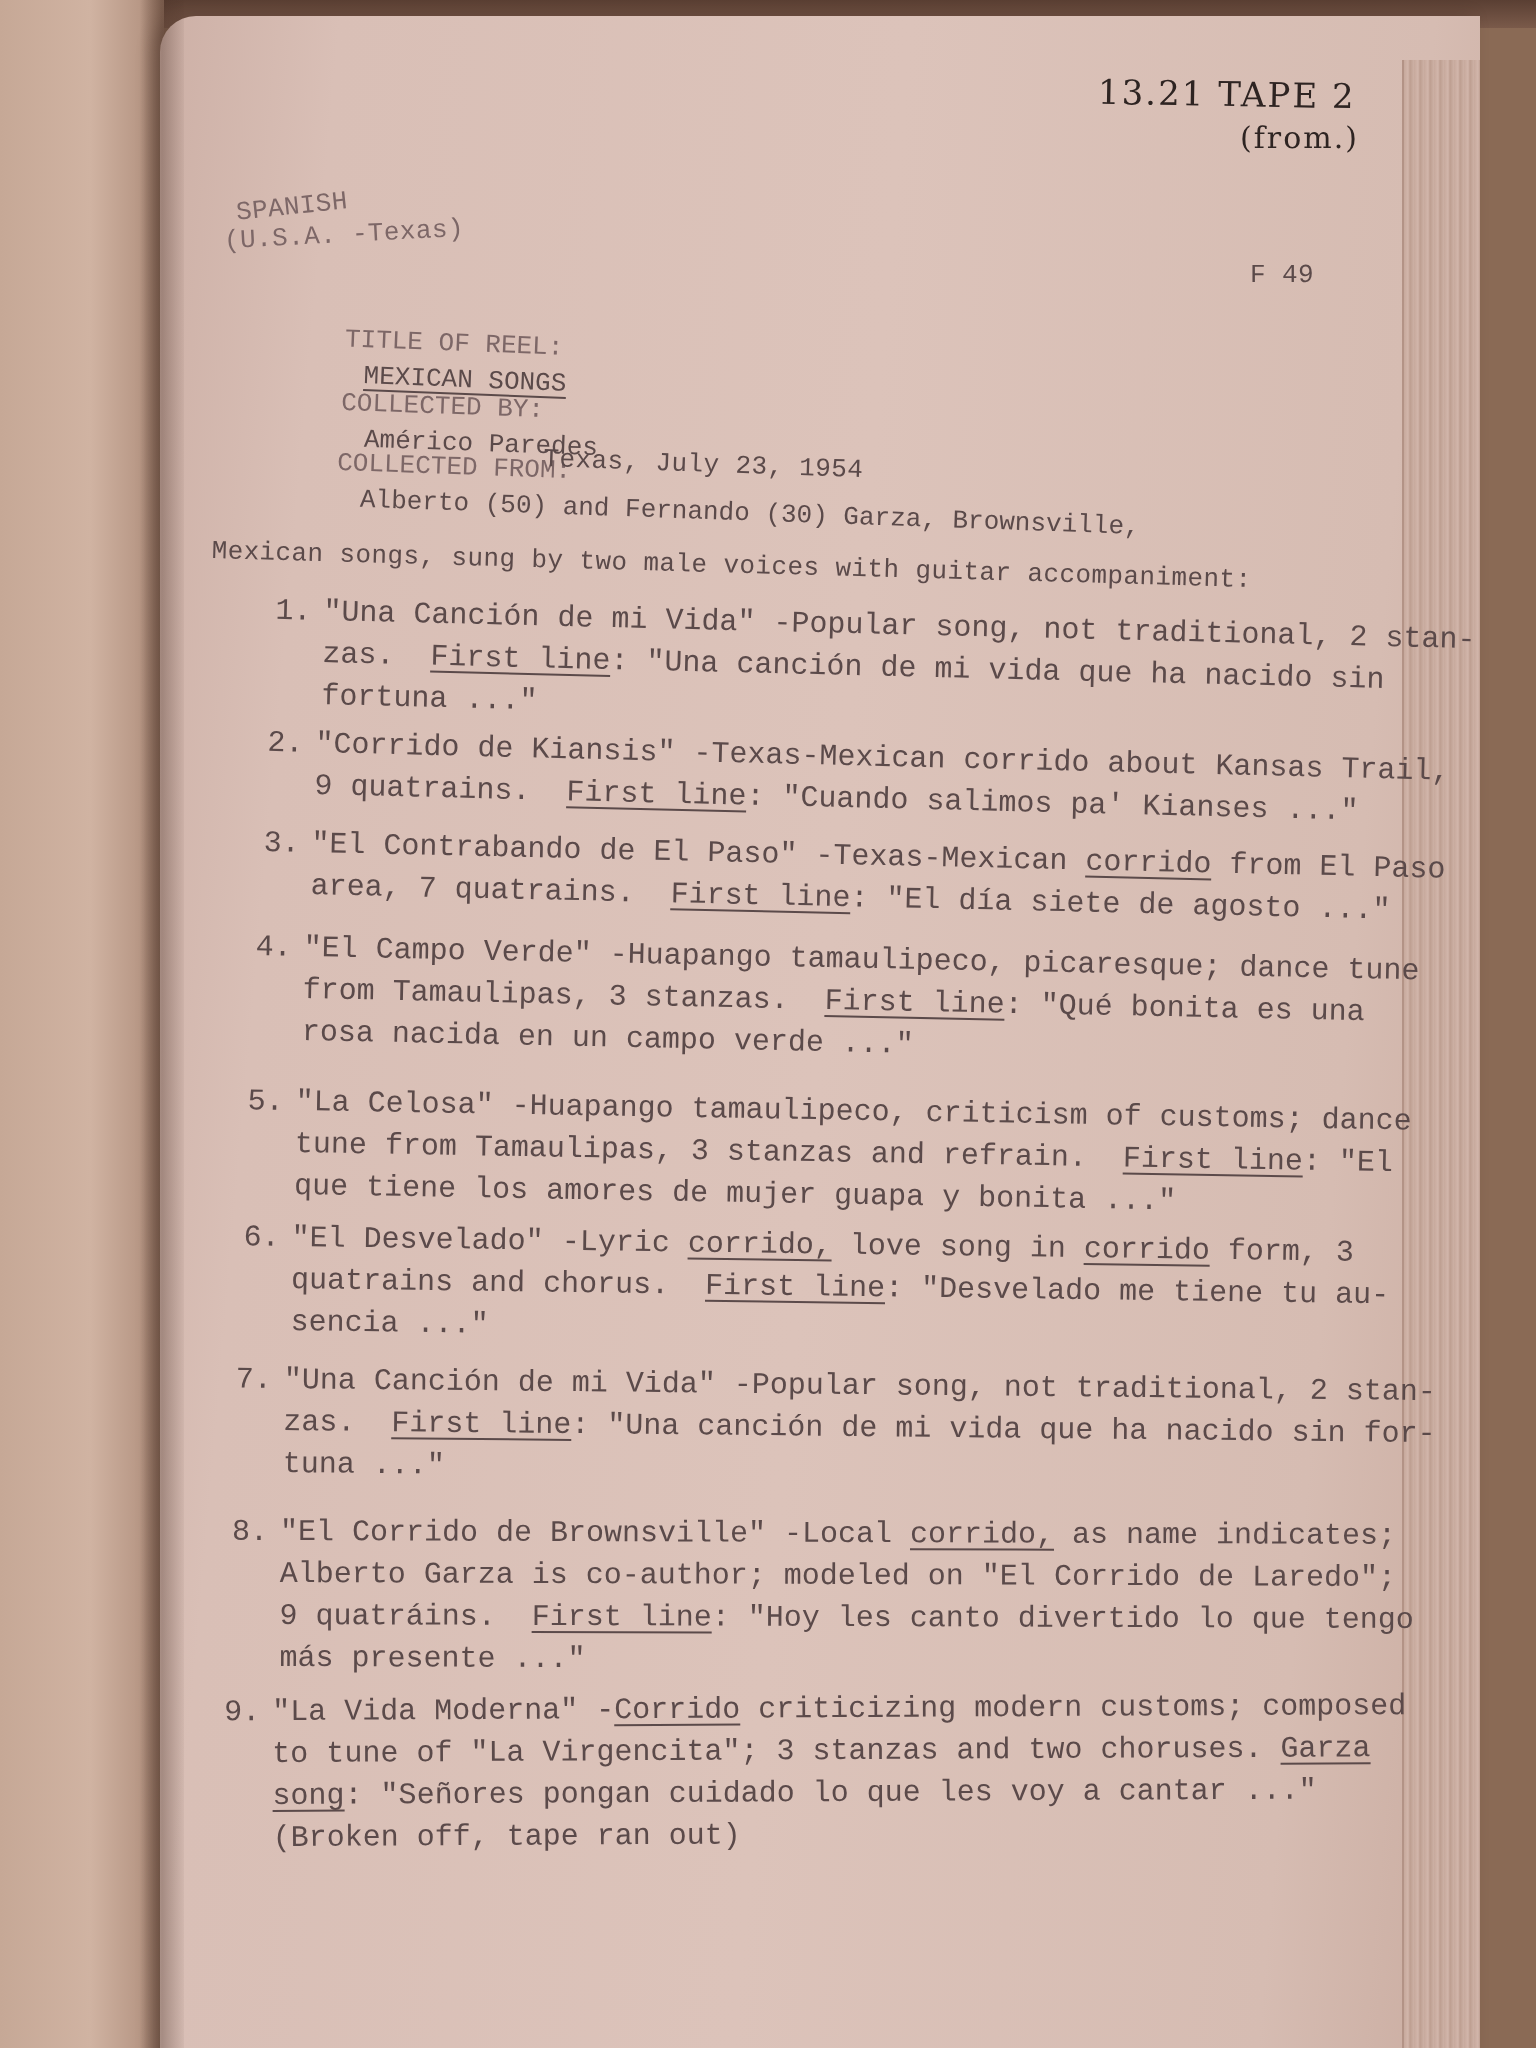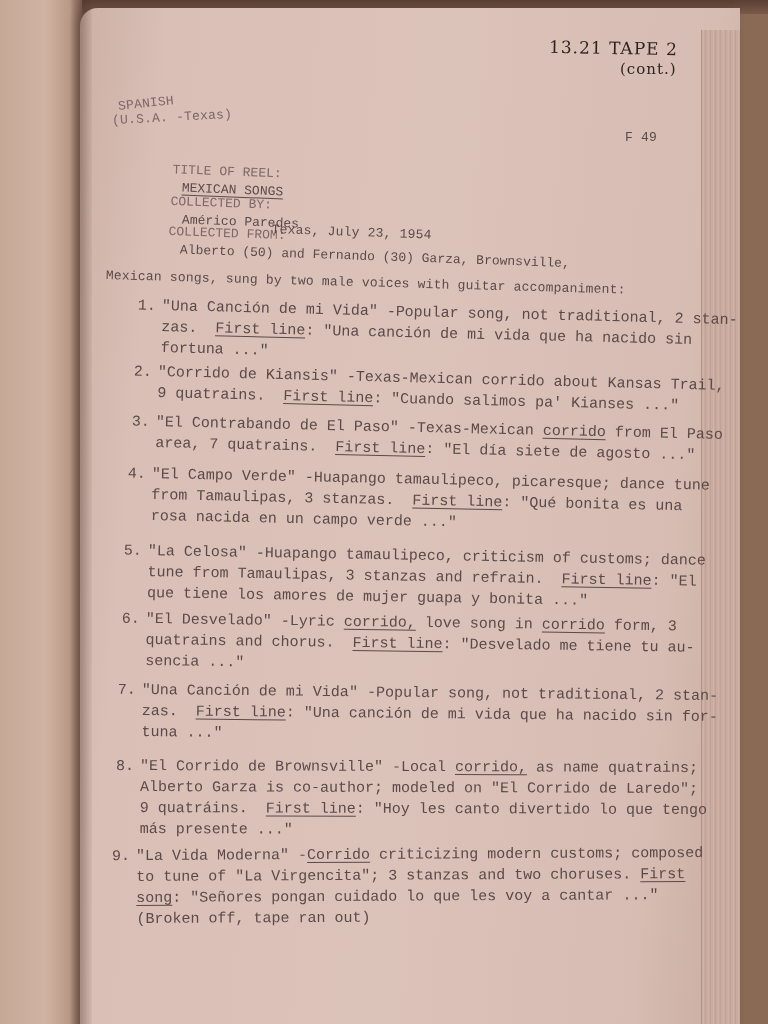--- a/index.html
+++ b/index.html
@@ -54,21 +54,21 @@
   <div class="top-dark"></div>
   <div class="left-page"></div>
   <div class="page">
     <div class="page-stack"></div>
   </div>
   <div class="gutter-shadow"></div>
 
   <div class="content">
 
     <div class="hand" style="left:535px; top:38px; transform:rotate(1deg);">13.21 TAPE 2</div>
-    <div class="hand" style="left:606px; top:60px; font-size:15px;">(cont.)</div>
+    <div class="hand" style="left:606px; top:60px; font-size:15px;">(from.)</div>
 
     <div class="line faded" style="left:104px; top:96px; font-size:13px; transform:rotate(-6deg);">SPANISH</div>
     <div class="line faded" style="left:98px; top:110px; font-size:13px; transform:rotate(-3deg);">(U.S.A. -Texas)</div>
     <div class="line" style="left:611px; top:130px; font-size:13px;">F 49</div>
 
     <div style="position:absolute; left:102px; top:140px; transform:rotate(2.2deg); transform-origin:left top; white-space:pre;">
       <span class="faded" style="font-size:13px;">TITLE OF REEL:</span>
       <span class="u" style="font-size:13px; margin-left:10px;">MEXICAN SONGS</span>
     </div>
 
@@ -121,27 +121,27 @@
           <span class="row"><span>sencia ..."</span></span>
         </div>
         <div class="item" style="left: 128px; top: 680px; transform: rotate(0.6deg); transform-origin: left top;">
           <span class="num">7.</span>
           <span class="row"><span>"Una Canción de mi Vida" -Popular song, not traditional, 2 stan-</span></span>
           <span class="row"><span>zas.  </span><span class="u">First line</span><span>: "Una canción de mi vida que ha nacido sin for-</span></span>
           <span class="row"><span>tuna ..."</span></span>
         </div>
         <div class="item" style="left: 126px; top: 756px; transform: rotate(0.2deg); transform-origin: left top;">
           <span class="num">8.</span>
-          <span class="row"><span>"El Corrido de Brownsville" -Local </span><span class="u">corrido,</span><span> as name quatrains;</span></span>
+          <span class="row"><span>"El Corrido de Brownsville" -Local </span><span class="u">corrido,</span><span> as name indicates;</span></span>
           <span class="row"><span>Alberto Garza is co-author; modeled on "El Corrido de Laredo";</span></span>
           <span class="row"><span>9 quatráins.  </span><span class="u">First line</span><span>: "Hoy les canto divertido lo que tengo</span></span>
           <span class="row"><span>más presente ..."</span></span>
         </div>
         <div class="item" style="left: 122px; top: 846px; transform: rotate(-0.3deg); transform-origin: left top;">
           <span class="num">9.</span>
           <span class="row"><span>"La Vida Moderna" -</span><span class="u">Corrido</span><span> criticizing modern customs; composed</span></span>
-          <span class="row"><span>to tune of "La Virgencita"; 3 stanzas and two choruses. </span><span class="u">First</span></span>
+          <span class="row"><span>to tune of "La Virgencita"; 3 stanzas and two choruses. </span><span class="u">Garza</span></span>
           <span class="row"><span class="u">song</span><span>: "Señores pongan cuidado lo que les voy a cantar ..."</span></span>
           <span class="row"><span>(Broken off, tape ran out)</span></span>
         </div>
       </div>
   </div>
 </div>
 
 </body></html>

